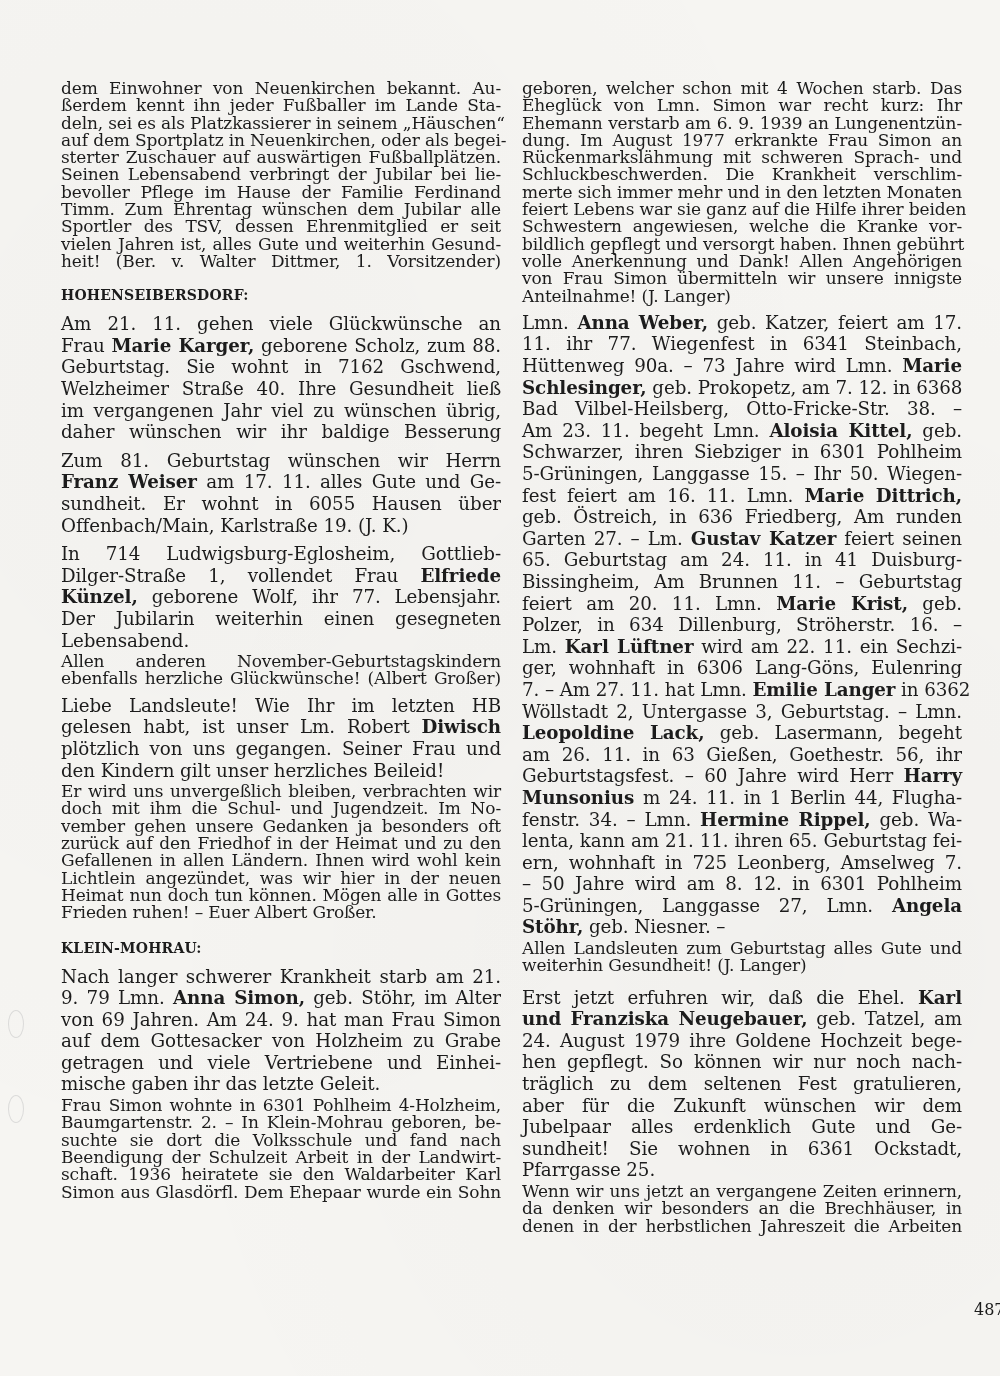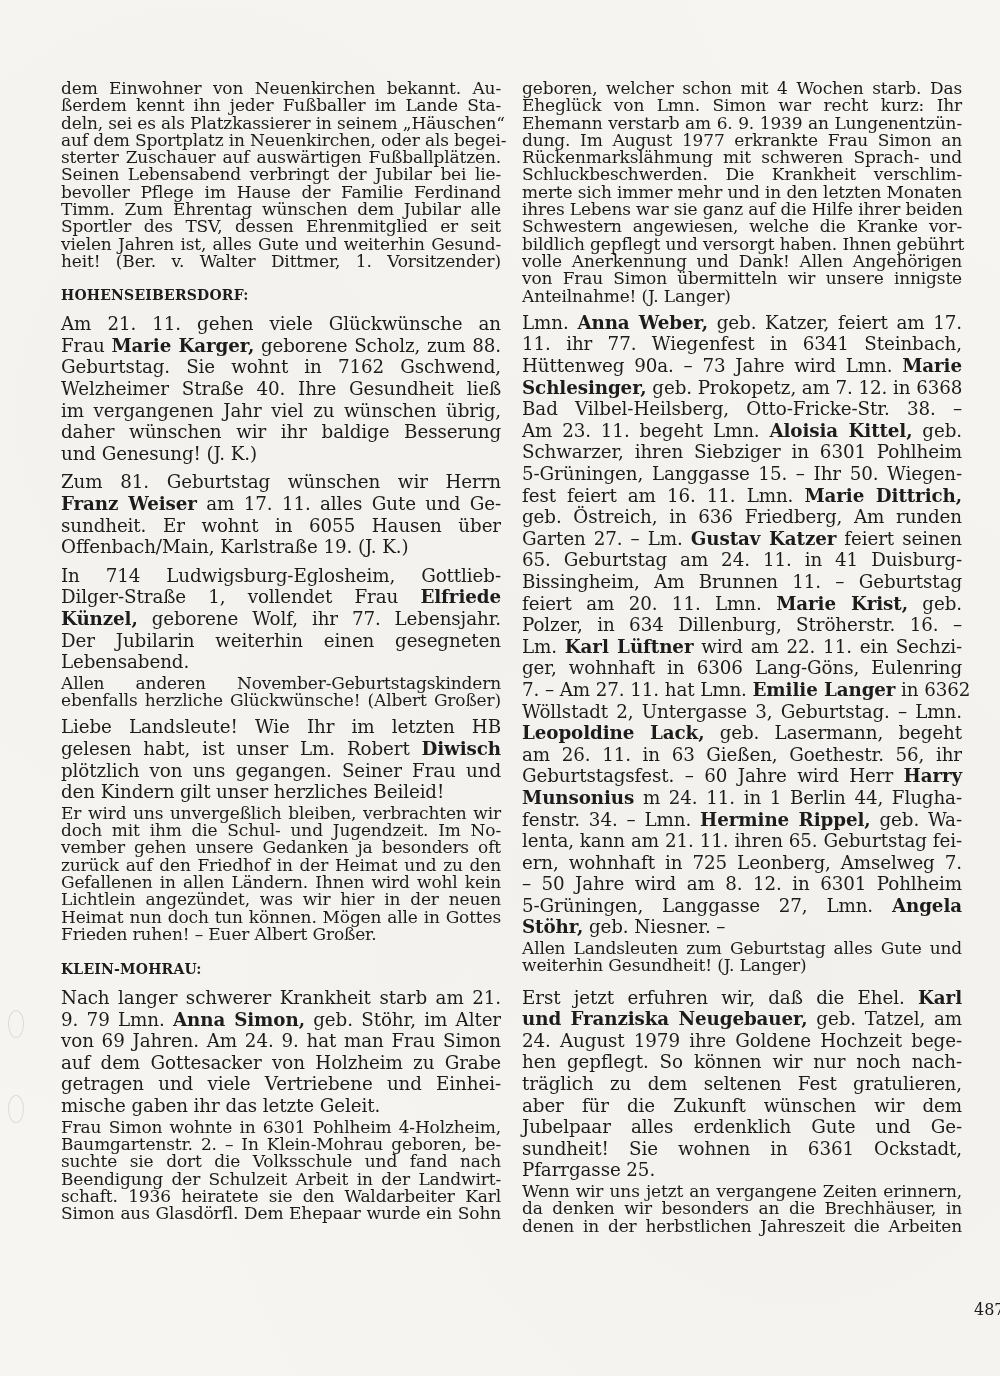--- a/index.html
+++ b/index.html
@@ -72,21 +72,20 @@
     </div>
 
   <div class="heading" style="margin-top:15px">HOHENSEIBERSDORF:</div>
   <div class="block large">
       <span class="line">Am 21. 11. gehen viele Glückwünsche an</span>
       <span class="line">Frau <b>Marie Karger,</b> geborene Scholz, zum 88.</span>
       <span class="line">Geburtstag. Sie wohnt in 7162 Gschwend,</span>
       <span class="line">Welzheimer Straße 40. Ihre Gesundheit ließ</span>
       <span class="line">im vergangenen Jahr viel zu wünschen übrig,</span>
       <span class="line">daher wünschen wir ihr baldige Besserung</span>
-      <span class="line last">und Genesung! (J. K.)</span>
     </div>
   <div class="block large gap-m">
       <span class="line">Zum 81. Geburtstag wünschen wir Herrn</span>
       <span class="line"><b>Franz Weiser</b> am 17. 11. alles Gute und Ge-</span>
       <span class="line">sundheit. Er wohnt in 6055 Hausen über</span>
       <span class="line last">Offenbach/Main, Karlstraße 19. (J. K.)</span>
     </div>
   <div class="block large gap-m">
       <span class="line">In 714 Ludwigsburg-Eglosheim, Gottlieb-</span>
       <span class="line">Dilger-Straße 1, vollendet Frau <b>Elfriede</b></span>
@@ -136,21 +135,21 @@
 
 <div class="col" id="col-right">
   <div class="block small">
       <span class="line">geboren, welcher schon mit 4 Wochen starb. Das</span>
       <span class="line">Eheglück von Lmn. Simon war recht kurz: Ihr</span>
       <span class="line">Ehemann verstarb am 6. 9. 1939 an Lungenentzün-</span>
       <span class="line">dung. Im August 1977 erkrankte Frau Simon an</span>
       <span class="line">Rückenmarkslähmung mit schweren Sprach- und</span>
       <span class="line">Schluckbeschwerden. Die Krankheit verschlim-</span>
       <span class="line">merte sich immer mehr und in den letzten Monaten</span>
-      <span class="line">ihres Lebens war sie ganz auf die Hilfe ihrer beiden</span>
+      <span class="line">feiert Lebens war sie ganz auf die Hilfe ihrer beiden</span>
       <span class="line">Schwestern angewiesen, welche die Kranke vor-</span>
       <span class="line">bildlich gepflegt und versorgt haben. Ihnen gebührt</span>
       <span class="line">volle Anerkennung und Dank! Allen Angehörigen</span>
       <span class="line">von Frau Simon übermitteln wir unsere innigste</span>
       <span class="line last">Anteilnahme! (J. Langer)</span>
     </div>
   <div class="block large gap-m">
       <span class="line">Lmn. <b>Anna Weber,</b> geb. Katzer, feiert am 17.</span>
       <span class="line">11. ihr 77. Wiegenfest in 6341 Steinbach,</span>
       <span class="line">Hüttenweg 90a. – 73 Jahre wird Lmn. <b>Marie</b></span>

